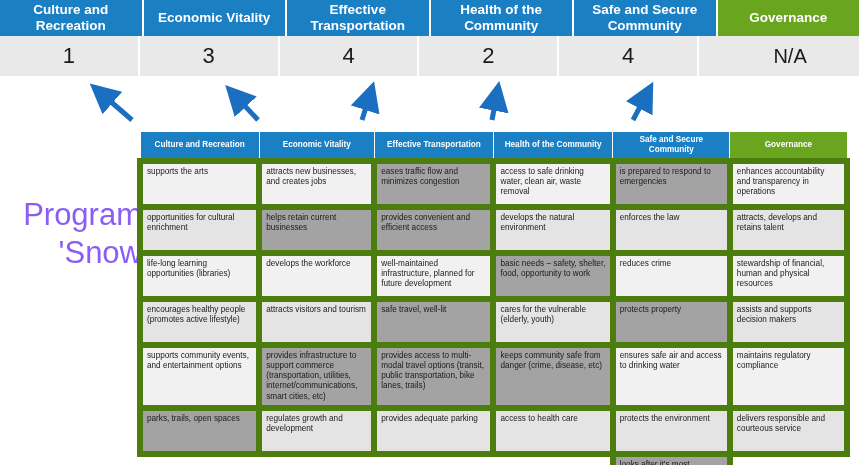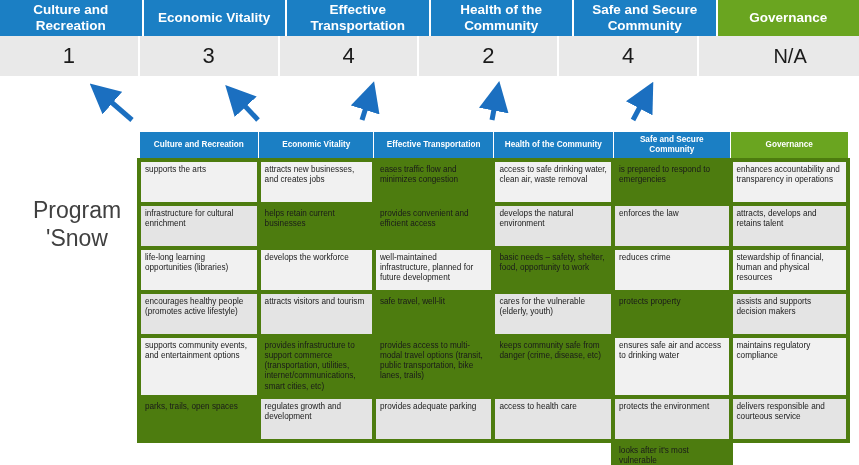--- a/index.html
+++ b/index.html
@@ -84,24 +84,24 @@
     height: 56px;
     pointer-events: none;
   }
 
   
   .caption {
     position: absolute;
     left: 12px;
     top: 196px;
     width: 130px;
-    font-size: 23px;
+    font-size: 31px;
     line-height: 1.22;
-    color: #404040;
-    text-align: center;
+    color: #8b5cf6;
+    text-align: right;
   }
 
   
   .matrix {
     position: absolute;
     left: 137px;
     top: 131px;
     width: 713px;
     border-collapse: collapse;
     table-layout: fixed;
@@ -118,26 +118,26 @@
     vertical-align: middle;
   }
   .matrix th.blue { background: #1b7fc4; }
   .matrix th.green { background: #6aa520; }
   .matrix td {
     font-size: 8.2px;
     line-height: 1.25;
     color: #1a1a1a;
     padding: 3px 4px;
     vertical-align: top;
-    border: 4px solid #4d7c0f;
+    border: 6px solid #4d7c0f;
     background: #f1f1f1;
     height: 34px;
   }
   .matrix td.alt { background: #e4e4e4; }
-  .matrix td.hl { background: #4d7c0f; }
+  .matrix td.hl { background: #a3a3a3; }
   .matrix td.blank { background: #ffffff; border: none; }
   .col1 { width: 112px; }
   .col2 { width: 108px; }
   .col3 { width: 112px; }
   .col4 { width: 112px; }
   .col5 { width: 110px; }
   .col6 { width: 110px; }
 </style>
 </head>
 <body>
@@ -213,21 +213,21 @@
   <tbody id="matrix-body">
       <tr>
         <td class="">supports the arts</td>
         <td class="">attracts new businesses, and creates jobs</td>
         <td class="hl">eases traffic flow and minimizes congestion</td>
         <td class="">access to safe drinking water, clean air, waste removal</td>
         <td class="hl">is prepared to respond to emergencies</td>
         <td class="">enhances accountability and transparency in operations</td>
       </tr>
       <tr>
-        <td class="alt">infrastructure for cultural enrichment</td>
+        <td class="alt">opportunities for cultural enrichment</td>
         <td class="hl">helps retain current businesses</td>
         <td class="hl">provides convenient and efficient access</td>
         <td class="alt">develops the natural environment</td>
         <td class="alt">enforces the law</td>
         <td class="alt">attracts, develops and retains talent</td>
       </tr>
       <tr>
         <td class="">life-long learning opportunities (libraries)</td>
         <td class="">develops the workforce</td>
         <td class="">well-maintained infrastructure, planned for future development</td>

